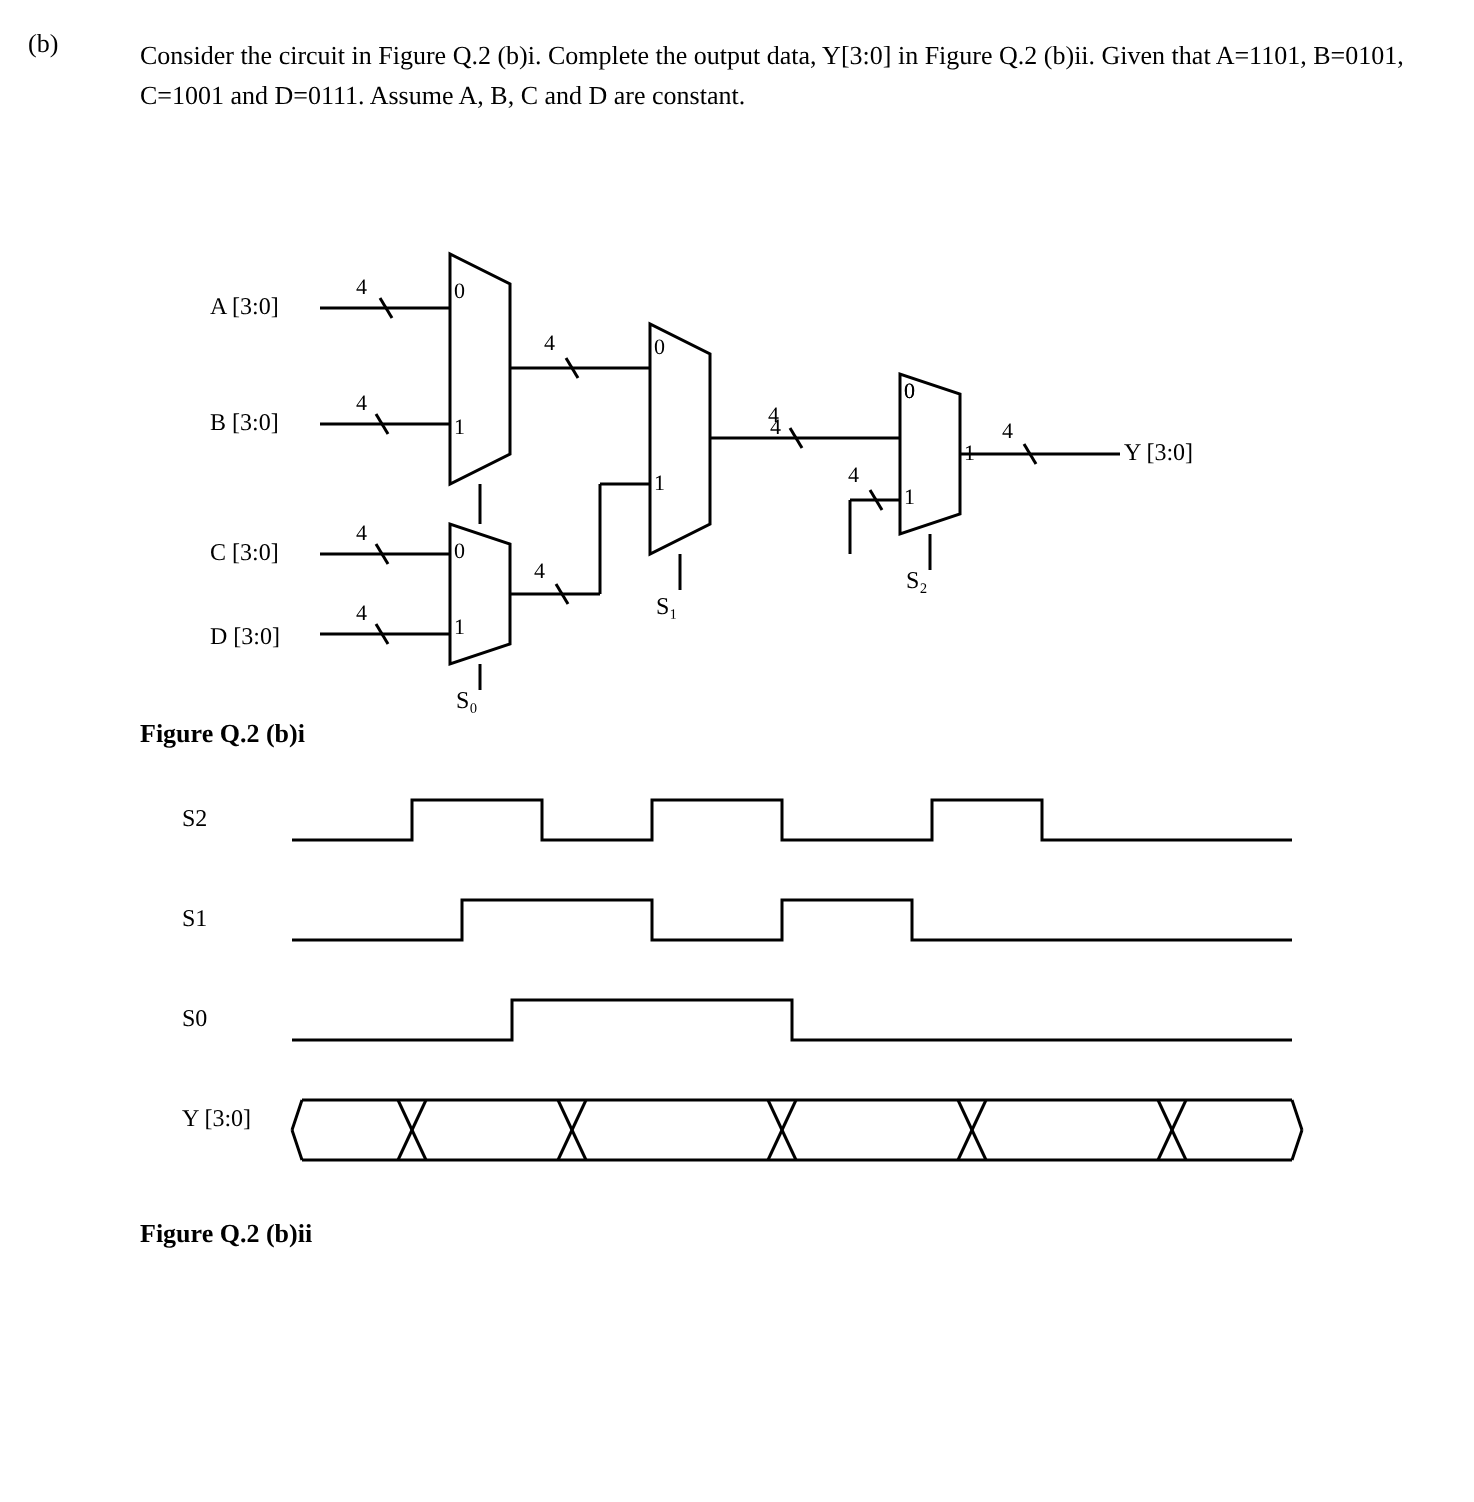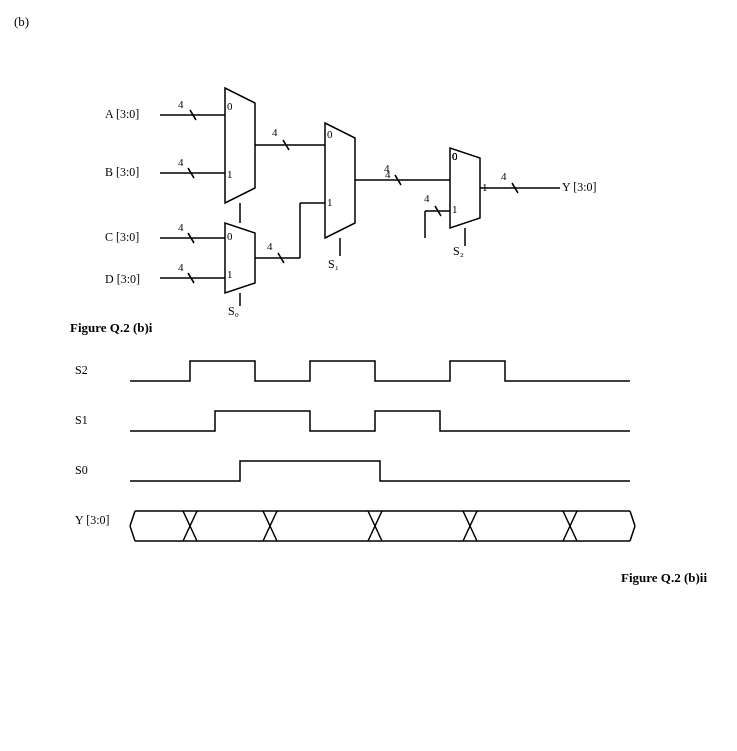--- a/index.html
+++ b/index.html
@@ -53,41 +53,46 @@
       text-align: left;
       font-size: 13px;
       font-weight: bold;
       margin-left: 40px;
       margin-top: 2px;
     }
 
     
     .timing-area {
       position: relative;
-      margin-left: 40px;
+      margin-left: 56px;
       margin-top: 10px;
       width: 640px;
       height: 220px;
     }
 
     .figure-label-bottom {
-      text-align: right;
+      text-align: left;
       font-size: 13px;
       font-weight: bold;
       margin-left: 40px;
       margin-top: 4px;
     }
   </style>
 </head>
 <body>
 
 <div class="page">
 
   <span class="part-label">(b)</span>
 
+  <div class="question-text">
+    Consider the circuit in Figure Q.2 (b)i. Complete the output data, Y[3:0] in Figure Q.2
+    (b)ii. Given that A=1101, B=0101, C=1001 <span>and</span> D=0111. Assume A, B, C and D are
+    constant.
+  </div>
 
   <div class="circuit-area">
     <svg class="circuit-svg" width="640" height="290">
 
       <polygon points="155,60 155,175 185,160 185,75" fill="white" stroke="black" stroke-width="1.5"></polygon>
 
       <text x="35" y="90" font-size="12" font-family="Times New Roman">A [3:0]</text>
 
       <line x1="90" y1="87" x2="155" y2="87" stroke="black" stroke-width="1.5"></line>
 

